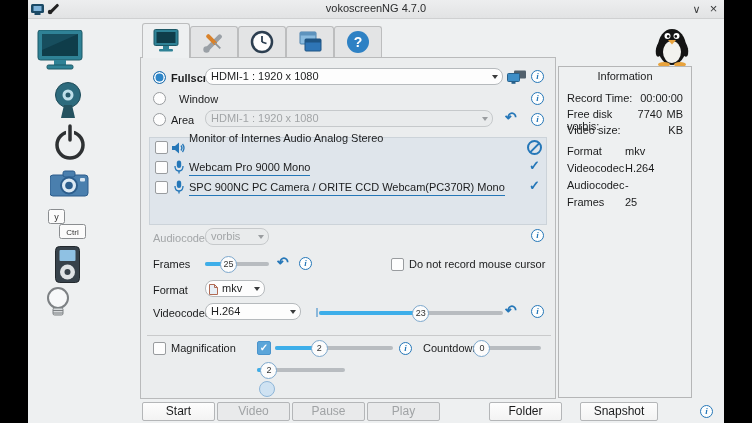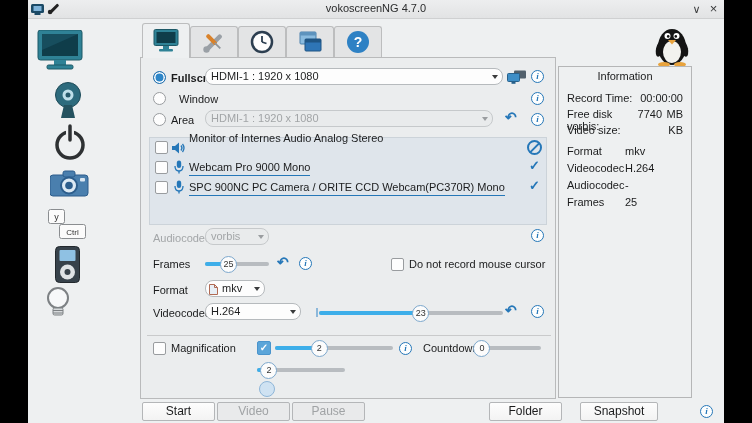--- a/index.html
+++ b/index.html
@@ -383,17 +383,18 @@
     </div>
     <div class="irow" style="top:129px">
       <span class="lab2">Frames</span>
       <span>25</span>
     </div>
   </div>
 
   <div class="btn" style="left:114px;width:73px">Start</div>
   <div class="btn dis" style="left:189px;width:73px">Video</div>
   <div class="btn dis" style="left:264px;width:73px">Pause</div>
+  <div class="btn dis" style="left:339px;width:73px">Play</div>
   <div class="btn" style="left:552px;width:78px">Snapshot</div>
   <div class="btn" style="left:461px;width:73px">Folder</div>
   <span class="ibtn" style="left:672px;top:405px">i</span>
 
 </div>
 
 </body></html>

